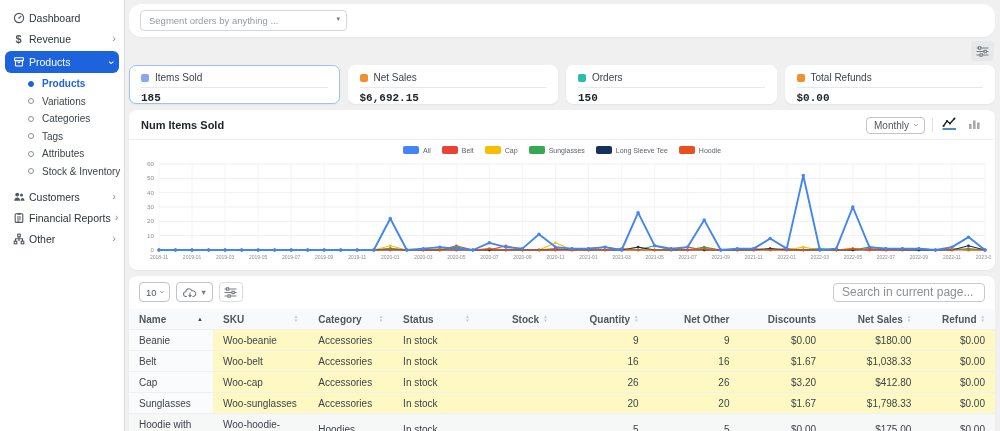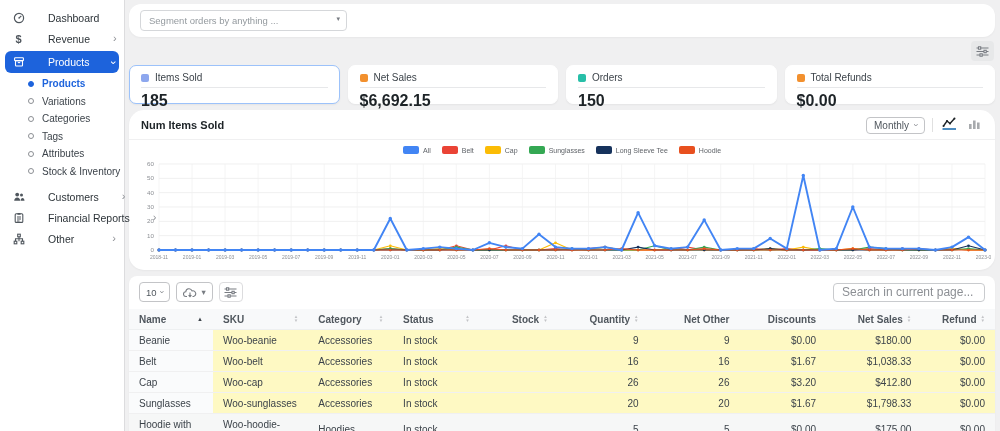--- a/index.html
+++ b/index.html
@@ -1,21 +1,21 @@
 <!DOCTYPE html>
 <html><head>
 <meta charset="utf-8">
 <style>
   * { box-sizing: border-box; margin: 0; padding: 0; }
   html,body { width:1000px; height:431px; overflow:hidden; }
   body { font-family:"Liberation Sans", sans-serif; background:#f0f0f1; color:#3c434a; position:relative; }
 
   
   .sidebar { position:absolute; left:0; top:0; width:125px; height:431px; background:#fff; border-right:1px solid #dcdcde; padding-top:7px; z-index:5;}
-  .sb-item { display:flex; align-items:center; gap:23px; height:21px; padding:0 8px 0 12px; font-size:10.5px; color:#2c3338; cursor:pointer;}
+  .sb-item { display:flex; align-items:center; gap:4px; height:21px; padding:0 8px 0 12px; font-size:10.5px; color:#2c3338; cursor:pointer;}
   .sb-item .sb-ico { width:13px; height:13px; display:flex; align-items:center; justify-content:center; color:#50575e; flex:0 0 13px;}
   .sb-item .sb-label { flex:1; white-space:nowrap; }
   .sb-item .sb-chev { color:#8c8f94; font-size:11px; line-height:1;}
   .sb-pill { background:#1d63dc; color:#fff; border-radius:6px; margin:2px 5px; padding:0 5px 0 7px; height:22px;}
   .sb-pill .sb-ico, .sb-pill .sb-chev { color:#fff; }
   .rot90 { display:inline-block; transform:rotate(90deg); }
   .sb-child { display:flex; align-items:center; gap:8px; height:17.5px; padding-left:28px; font-size:10px; color:#3c434a; cursor:pointer;}
   .sb-child .dot { width:6px; height:6px; border-radius:50%; border:1px solid #8c8f94; background:#fff; flex:0 0 6px;}
   .sb-child.active { color:#1d63dc; font-weight:bold; }
   .sb-child.active .dot { background:#1d63dc; border-color:#1d63dc; }
@@ -35,24 +35,24 @@
   .filter-row { margin:4px 6px 0 4px; height:21px; display:flex; justify-content:flex-end; }
   .icon-btn { width:23px; height:20px; border:none; background:#e7e8e9; border-radius:4px; display:flex; align-items:center; justify-content:center; cursor:pointer; color:#787c82;}
 
   .kpi-row { display:flex; gap:8px; margin:3px 5px 0 4px; }
   .kpi-card { flex:1; background:#fff; border-radius:7px; border:1.5px solid #fff; box-shadow:0 1px 2px rgba(0,0,0,.05); padding:6px 11px 5px; height:39px; cursor:pointer;}
   .kpi-card.active { border-color:#9cc2fa; }
   .kpi-head { display:flex; align-items:center; gap:6px; }
   .kpi-swatch { width:8px; height:8px; border-radius:2px; flex:0 0 8px;}
   .kpi-label { font-size:10px; color:#3c434a; }
   .kpi-divider { height:1px; background:#e7e8ea; margin:4px 0 4px; }
-  .kpi-value { font-size:16px; font-weight:bold; color:#1d2327; }
+  .kpi-value { font-size:11px; font-weight:bold; color:#1d2327;font-family:Liberation Mono, monospace; }
 
   
-  .chart-panel { margin:6px 5px 0 4px; border-radius:15px; }
+  .chart-panel { margin:6px 5px 0 4px; border-radius:8px; }
   .chart-header { display:flex; align-items:center; justify-content:space-between; padding:6px 12px 5px; border-bottom:1px solid #f0f0f1;}
   .chart-title { font-size:11px; font-weight:bold; color:#1d2327; }
   .chart-controls { display:flex; align-items:center; gap:7px; }
   .interval-btn { display:flex; align-items:center; gap:5px; border:1px solid #c3c4c7; background:#fff; border-radius:4px; font-family:inherit; font-size:10px; color:#50575e; padding:2px 7px; cursor:pointer;}
   .interval-btn .chev { font-size:9px; color:#787c82; }
   .vdiv { width:1px; height:14px; background:#e0e0e0; }
   .ctype-btn { background:none; border:none; padding:1px 2px; cursor:pointer; }
   .legend-row { display:flex; justify-content:center; align-items:center; gap:11px; padding:6px 0 2px; }
   .legend-item { display:flex; align-items:center; gap:4px; cursor:pointer; }
   .legend-swatch { width:16px; height:8px; border-radius:2px; }

